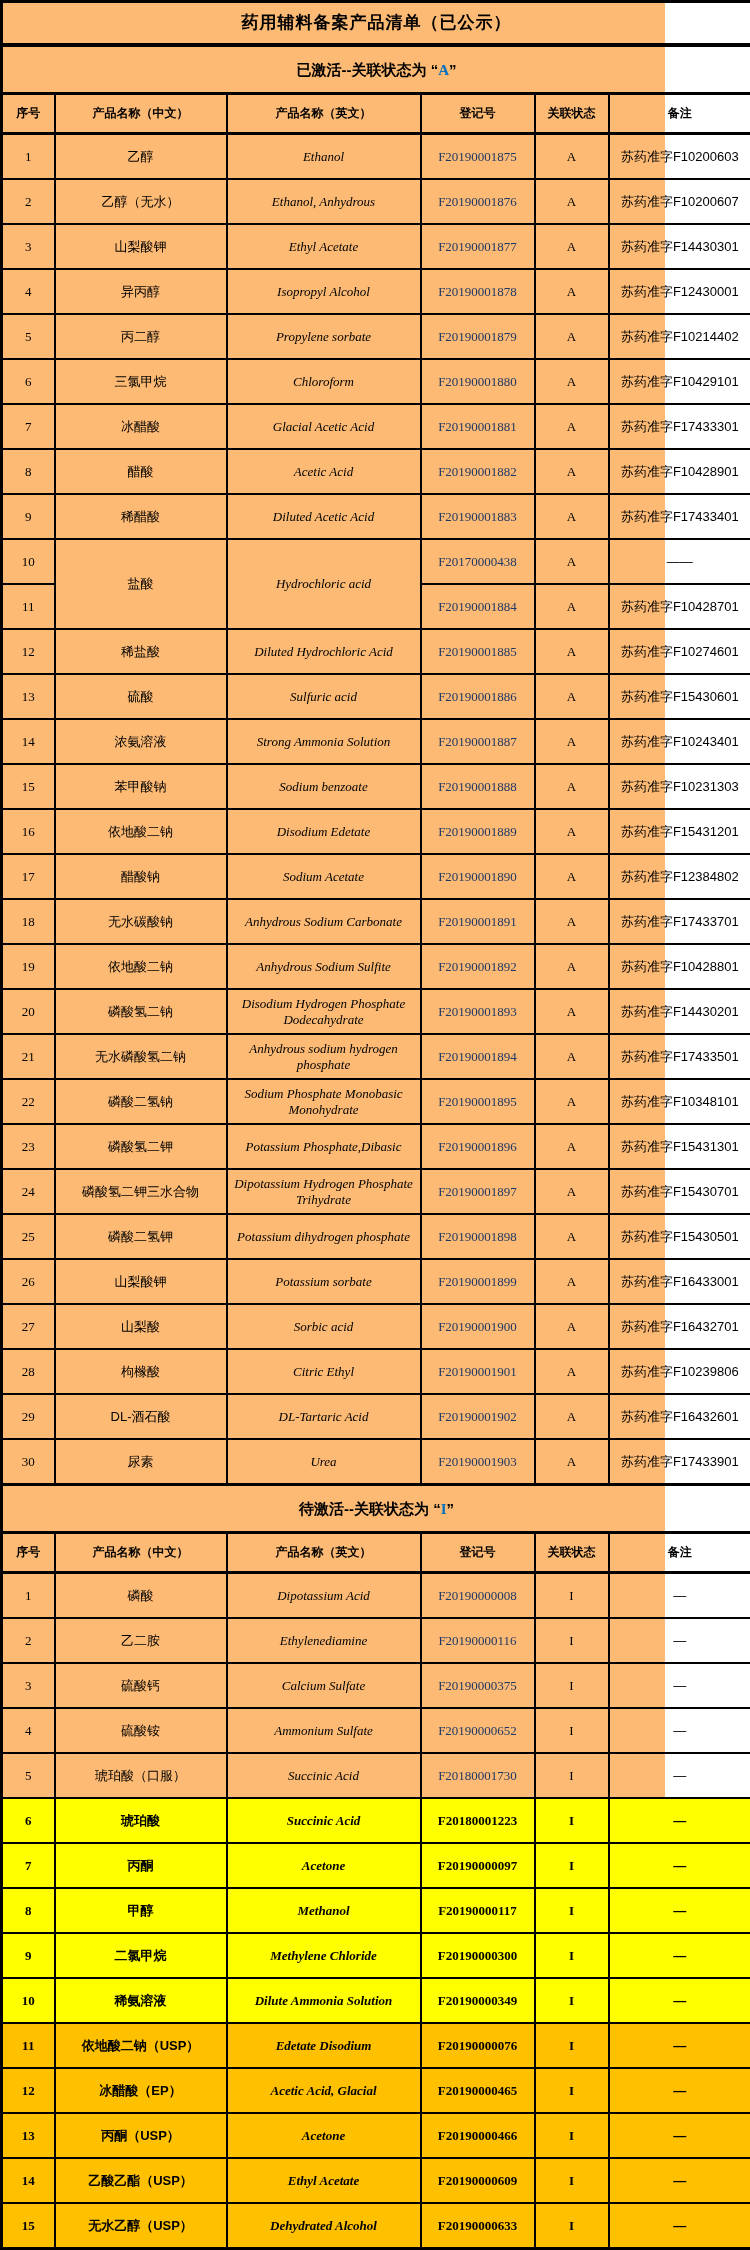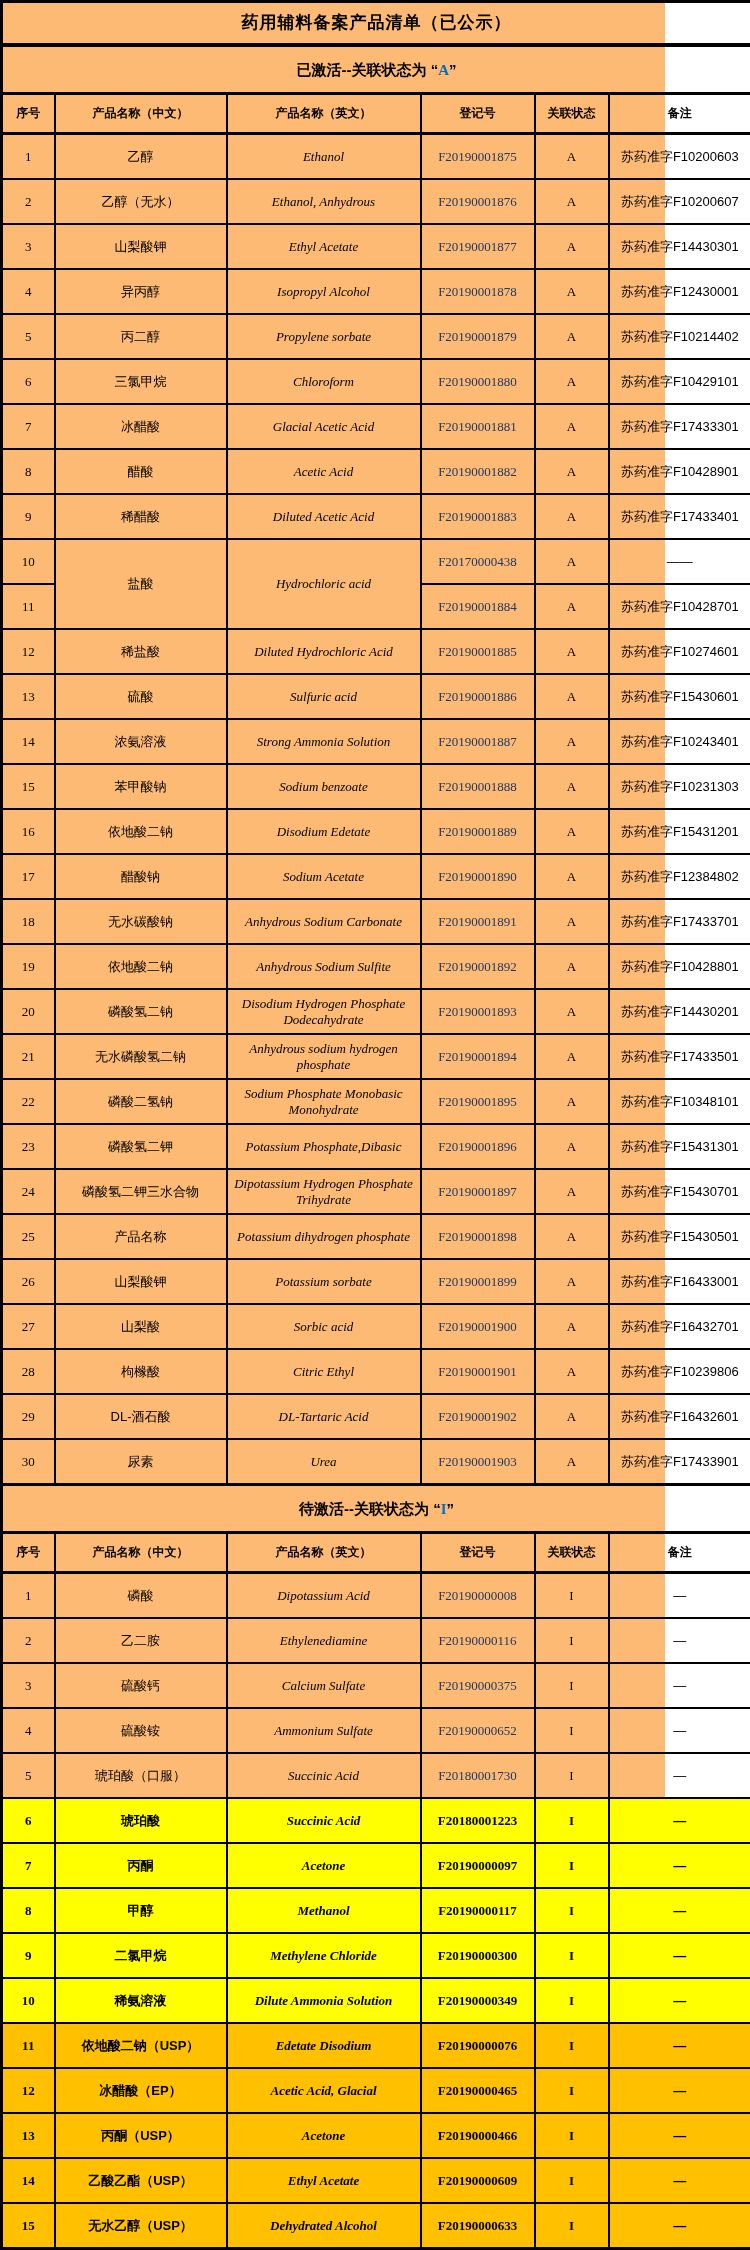--- a/index.html
+++ b/index.html
@@ -266,21 +266,21 @@
         <tr class="data">
           <td class="no">24</td>
           <td class="cn">磷酸氢二钾三水合物</td>
           <td class="en">Dipotassium Hydrogen Phosphate Trihydrate</td>
           <td class="reg">F20190001897</td>
           <td class="status">A</td>
           <td class="note">苏药准字F15430701</td>
         </tr>
         <tr class="data">
           <td class="no">25</td>
-          <td class="cn">产品名称</td>
+          <td class="cn">磷酸二氢钾</td>
           <td class="en">Potassium dihydrogen phosphate</td>
           <td class="reg">F20190001898</td>
           <td class="status">A</td>
           <td class="note">苏药准字F15430501</td>
         </tr>
         <tr class="data">
           <td class="no">26</td>
           <td class="cn">山梨酸钾</td>
           <td class="en">Potassium sorbate</td>
           <td class="reg">F20190001899</td>

